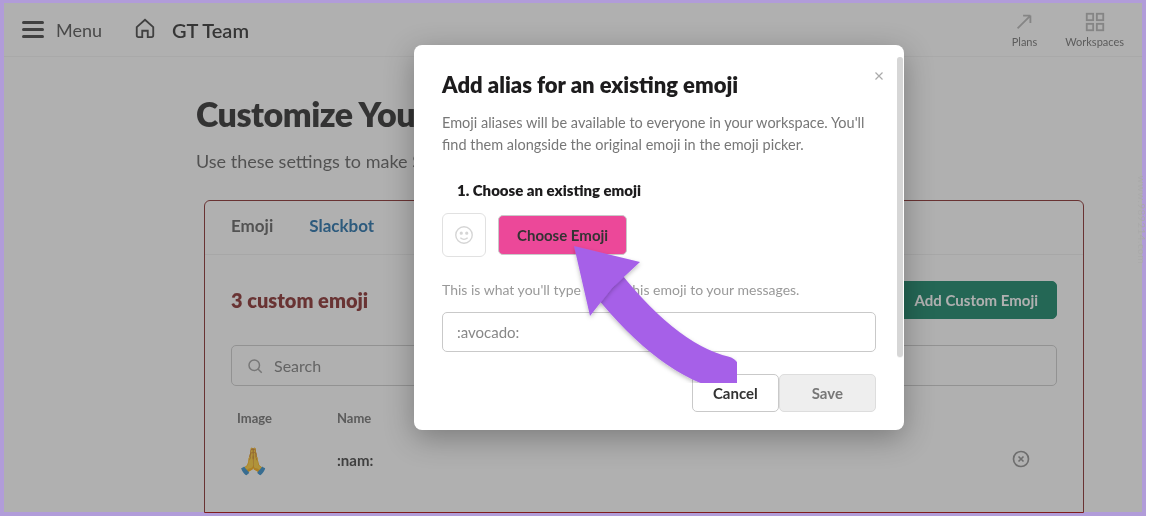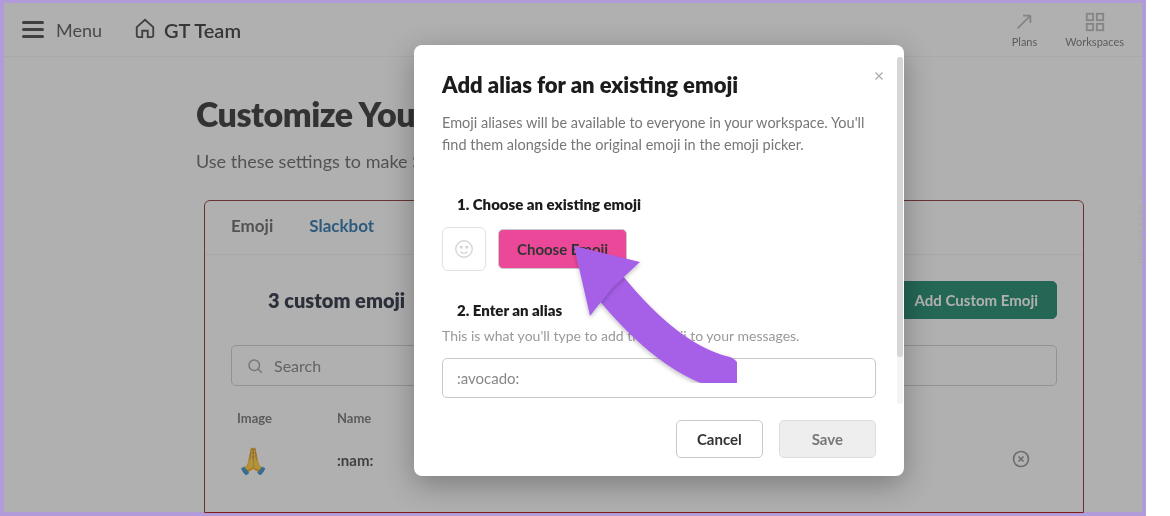--- a/index.html
+++ b/index.html
@@ -3,63 +3,63 @@
 <meta charset="utf-8">
 <style>
   * { box-sizing: border-box; margin: 0; padding: 0; font-family: -apple-system, BlinkMacSystemFont, "Segoe UI", "Lato", sans-serif; }
   html, body { width: 1170px; height: 516px; overflow: hidden; background: #fff; }
   .frame { width: 1146px; height: 516px; position: relative; border: 4px solid #b19cd9; border-top-width: 3px; }
   .topbar { height: 54px; display: flex; align-items: center; padding: 0 18px; position: relative; border-bottom: 1px solid rgba(0,0,0,0.05); }
   .menu-group { display:flex; align-items:center; gap:12px; color:#444; font-size:18px; }
   .hamburger { display:flex; flex-direction:column; gap:4px; }
   .hamburger span { width:22px; height:3px; background:#333; border-radius:2px; }
   .home-icon svg { width:22px; height:22px; }
-  .workspace-name { margin-left: 8px; font-size: 20px; font-weight: 600; color:#222; }
+  .workspace-name { margin-left: 16px; font-size: 20px; font-weight: 600; color:#222; }
   .topbar-right { position:absolute; right:18px; display:flex; gap:28px; align-items:center; }
   .top-icon { display:flex; flex-direction:column; align-items:center; font-size:11px; color:#666; gap:2px;justify-content:flex-end; }
   .top-icon svg { width:22px; height:22px; opacity:.5; }
   .inner { position:absolute; left:0; right:0; top:54px; bottom:0; }
   .content { padding: 36px 0 0 192px; }
   .page-title { font-size:34px; font-weight:800; color:#1d1c1d; margin-bottom:16px; letter-spacing:-.5px; }
   .page-sub { font-size:18px; color:#555; margin-bottom:28px; }
   .tabs-panel { border:1px solid #7f1d1d; border-radius:6px 6px 0 0; background:#fff; width:880px; margin-left:8px; }
   .tabs { display:flex; gap:36px; padding: 14px 26px 14px; border-bottom:1px solid #eee; }
   .tab { font-size:17px; font-weight:700; color:#555; padding-bottom:4px; }
   .tab.active { color:#1264a3; }
   .panel-body { padding: 26px; }
   .count-row { display:flex; align-items:center; justify-content:space-between; margin-bottom:26px; }
-  .count-label { font-size:20px; font-weight:800; color:#0f172a;margin-left:37px; }
+  .count-label { font-size:20px; font-weight:800; color:#7f1d1d; }
   .right-btns { display:flex; }
   .btn-white { background:#fff; border:1px solid #c9c9c9; border-radius:5px; padding:9px 18px; font-size:15px; font-weight:700; color:#444; }
   .btn-green { background:#007a5a; border-radius:5px; padding:9px 18px; font-size:15px; font-weight:700; color:#fff; border:1px solid #007a5a; }
   .search-box { display:flex; align-items:center; border:1px solid #c9c9c9; border-radius:5px; padding:10px 14px; margin-bottom:24px; }
   .search-box svg { width:18px; height:18px; opacity:.6; margin-right:10px; }
   .search-box input { border:none; outline:none; font-size:16px; color:#444; flex:1; }
   .table-head { display:flex; font-size:13px; font-weight:700; color:#666; padding: 0 6px 8px; }
   .th-img { width:100px; }
   .th-name { flex:1; }
   .row { display:flex; align-items:center; padding:10px 6px; }
   .emoji-cell { width:100px; font-size:26px; }
   .name-cell { flex:1; font-size:15px; font-weight:700; color:#333; }
   .remove-cell { width:40px; color:#888; }
   .remove-cell svg { width:20px; height:20px; }
 
   
   .dim { position:absolute; inset:0; background:rgba(80,80,80,0.45); }
   .modal { position:absolute; left:410px; top:42px; width:490px; background:#fff; border-radius:8px; box-shadow:0 8px 30px rgba(0,0,0,.3); padding:26px 28px 18px 28px; }
   .modal-title { font-size:22px; font-weight:800; color:#1d1c1d; margin-bottom:14px; }
-  .modal-sub { font-size:14.5px; color:#777; line-height:1.55; margin-bottom:38px; }
+  .modal-sub { font-size:14.5px; color:#777; line-height:1.55; margin-bottom:24px; }
   .step-label { font-size:15px; font-weight:800; color:#1d1c1d; margin-bottom:14px;margin-left:15px; }
   .chooser-row { display:flex; gap:12px; align-items:center; margin-bottom:30px; }
   .emoji-preview { width:44px; height:44px; border:1px solid #e1e1e1; border-radius:6px; display:flex; align-items:center; justify-content:center; }
   .emoji-preview svg { width:22px; height:22px; opacity:.35; }
   .choose-btn { border:1px solid #c9c9c9; border-radius:5px; padding:10px 18px; font-size:15px; font-weight:700; color:#333; background:#ec4899; }
   .hint { font-size:14px; color:#999; margin:-8px 0 12px 0; line-height:1.5; }
   .alias-input { border:1px solid #c9c9c9; border-radius:5px; padding:10px 14px; width:100%; font-size:15px; color:#888; margin-bottom:22px; }
-  .modal-actions { display:flex; gap:16px; justify-content:flex-end; }
+  .modal-actions { display:flex; gap:0; justify-content:flex-end; }
   .btn-cancel { background:#fff; border:1px solid #c9c9c9; border-radius:5px; padding:9px 20px; font-size:15px; font-weight:700; color:#333; }
   .btn-save { background:#eee; border:1px solid #ddd; border-radius:5px; padding:9px 32px; font-size:15px; font-weight:700; color:#777; }
   .close-x { position:absolute; top:20px; right:18px; color:#aaa; font-size:18px; }
   .scroll-track { position:absolute; right:1px; top:12px; bottom:72px; width:6px; background:#f4f4f4; border-radius:3px; }
   .scroll-thumb { position:absolute; right:1px; top:12px; width:6px; height:300px; background:#d6d6d6; border-radius:3px; }
   .arrow-overlay { position:absolute; left:540px; top:225px; pointer-events:none; }
   .watermark { position:absolute; right:6px; top:50%; transform:rotate(90deg) translateY(-50%); transform-origin:right; font-size:10px; color:#aaa; letter-spacing:.5px; }
 </style>
 </head>
 <body>
@@ -161,21 +161,20 @@
         <svg viewBox="0 0 24 24" fill="none" stroke="#888" stroke-width="1.5">
             <circle cx="12" cy="12" r="9"></circle>
             <circle cx="9" cy="10" r="1" fill="#888"></circle>
             <circle cx="15" cy="10" r="1" fill="#888"></circle>
             <path d="M8 15c1.3 1.2 2.7 1.8 4 1.8s2.7-.6 4-1.8"></path>
           </svg>
       </div>
       <button class="choose-btn">Choose Emoji</button>
     </div>
 
-    <div class="step-label">2. Enter an alias</div>
     <p class="hint">This is what you'll type to add this emoji to your messages.</p>
     <input class="alias-input" value=":avocado:" style="">
 
     <div class="modal-actions">
       <button class="btn-cancel">Cancel</button>
       <button class="btn-save">Save</button>
     </div>
     <div class="scroll-track"></div>
     <div class="scroll-thumb"></div>
   </div>

